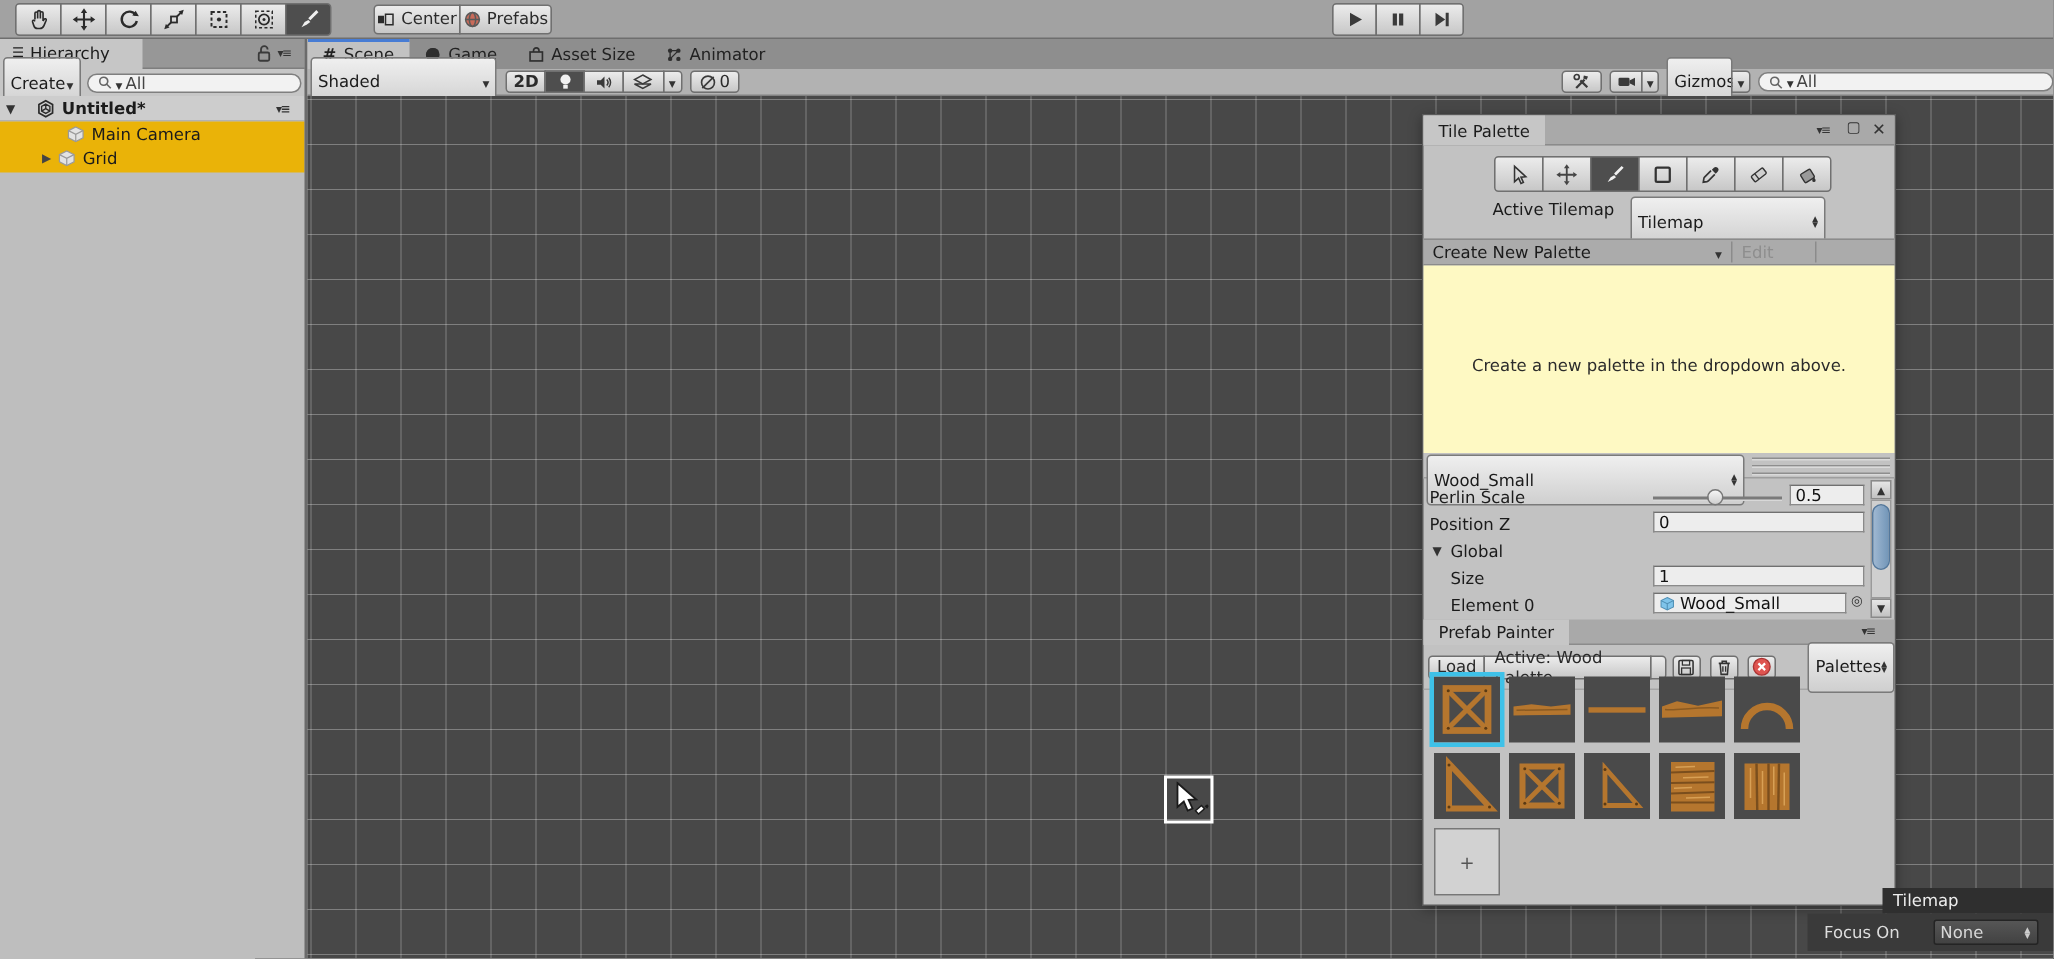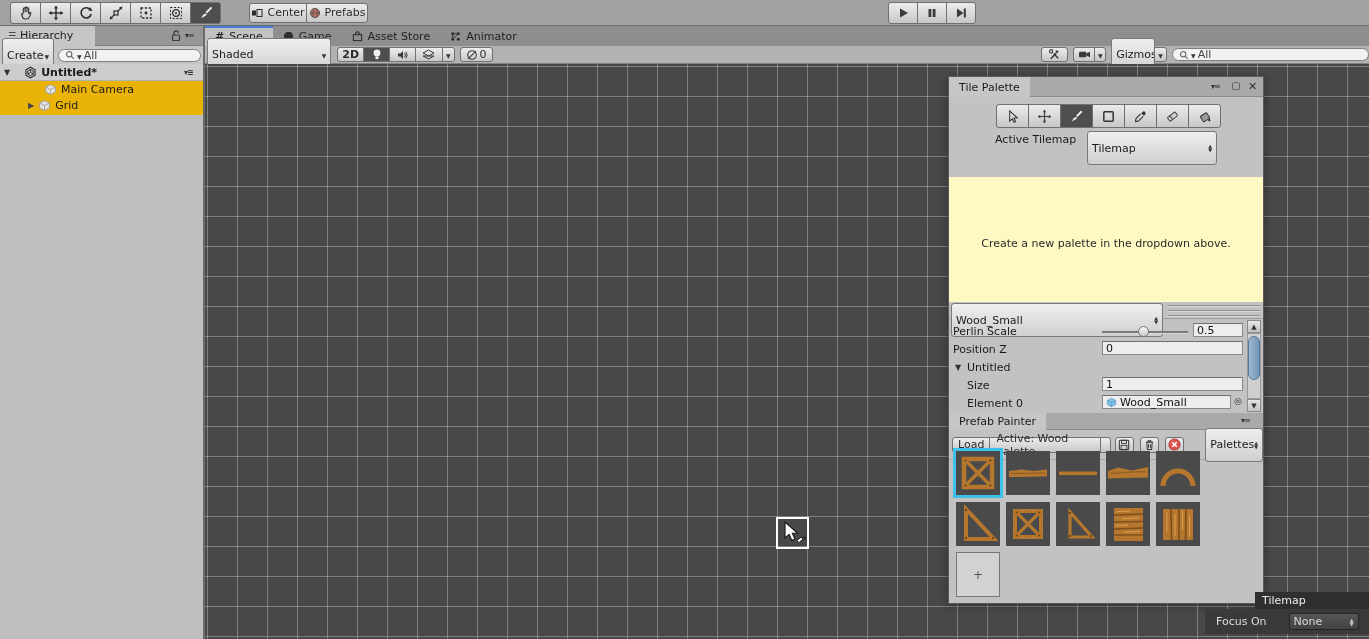--- a/index.html
+++ b/index.html
@@ -290,21 +290,21 @@
         </span>
       <span>Game</span>
     </div>
     <div class="stab">
       <span>
           <svg width="11" height="11" viewBox="0 0 12 12">
             <rect x="1.5" y="4" width="9" height="6.5" fill="none" stroke="#2e2e2e" stroke-width="1.2"></rect>
             <path d="M4 4V3a2 2 0 014 0v1" fill="none" stroke="#2e2e2e" stroke-width="1.2"></path>
           </svg>
         </span>
-      <span>Asset Store</span>
+      <span>Asset Size</span>
     </div>
     <div class="stab">
       <span>
           <svg width="11" height="11" viewBox="0 0 12 12">
             <circle cx="3" cy="3" r="1.6" fill="#2e2e2e"></circle>
             <circle cx="9" cy="3" r="1.6" fill="#2e2e2e"></circle>
             <circle cx="3" cy="9" r="1.6" fill="#2e2e2e"></circle>
             <circle cx="9" cy="9" r="1.6" fill="#2e2e2e"></circle>
             <path d="M3 3h6M3 3v6M9 3L3 9" stroke="#2e2e2e"></path>
           </svg>
@@ -486,20 +486,29 @@
           </span>
       </div>
     </div>
 
     <span class="prow-label" style="left:46px;top:56px;">Active Tilemap</span>
     <div class="dd abs" style="left:138px;top:54px;width:130px;height:16px;">
       <span>Tilemap</span>
       <span class="ud"></span>
     </div>
 
+    <div class="abs flex" style="left:0;top:82px;width:314px;height:18px;background:#ABABAB;border-top:1px solid #8B8B8B;border-bottom:1px solid #8B8B8B;box-sizing:border-box;">
+      <div class="flex" style="width:205px;justify-content:space-between;padding:0 6px;box-sizing:border-box;">
+        <span>Create New Palette</span>
+        <span class="dd-arrow"></span>
+      </div>
+      <div style="width:1px;height:14px;background:#8B8B8B;"></div>
+      <span style="margin-left:6px;color:#8E8E8E;">Edit</span>
+      <div style="width:1px;height:14px;background:#8B8B8B;margin-left:28px;"></div>
+    </div>
 
     <div class="abs" style="left:0;top:100px;width:314px;height:125px;background:#fef9c3;">
       <div class="abs" style="left:0;top:60px;width:314px;text-align:center;color:#2b2b2b;">Create a new palette in the dropdown above.</div>
     </div>
 
     <div class="abs" style="left:0;top:225px;width:314px;height:17px;background:#C2C2C2;border-bottom:1px solid #9E9E9E;box-sizing:border-box;">
       <div class="dd abs" style="left:2px;top:1px;width:212px;height:15px;">
         <span>Wood_Small</span>
         <span class="ud"></span>
       </div>
@@ -517,21 +526,21 @@
       <div class="field abs" style="left:244px;top:4px;width:50px;height:14px;">
         <span>0.5</span>
       </div>
 
       <span class="prow-label" style="left:4px;top:24px;text-align:center;">Position Z</span>
       <div class="field abs" style="left:153px;top:22px;width:141px;height:14px;">
         <span>0</span>
       </div>
 
       <span class="abs" style="left:6px;top:44px;font-size:8px;color:#333;">▼</span>
-      <span class="prow-label" style="left:18px;top:42px;">Untitled</span>
+      <span class="prow-label" style="left:18px;top:42px;">Global</span>
 
       <span class="prow-label" style="left:18px;top:60px;">Size</span>
       <div class="field abs" style="left:153px;top:58px;width:141px;height:14px;">
         <span>1</span>
       </div>
 
       <span class="prow-label" style="left:18px;top:78px;">Element 0</span>
       <div class="field abs" style="left:153px;top:76px;width:129px;height:14px;gap:3px;">
         <span>
             <svg width="11" height="11" viewBox="0 0 16 16">

